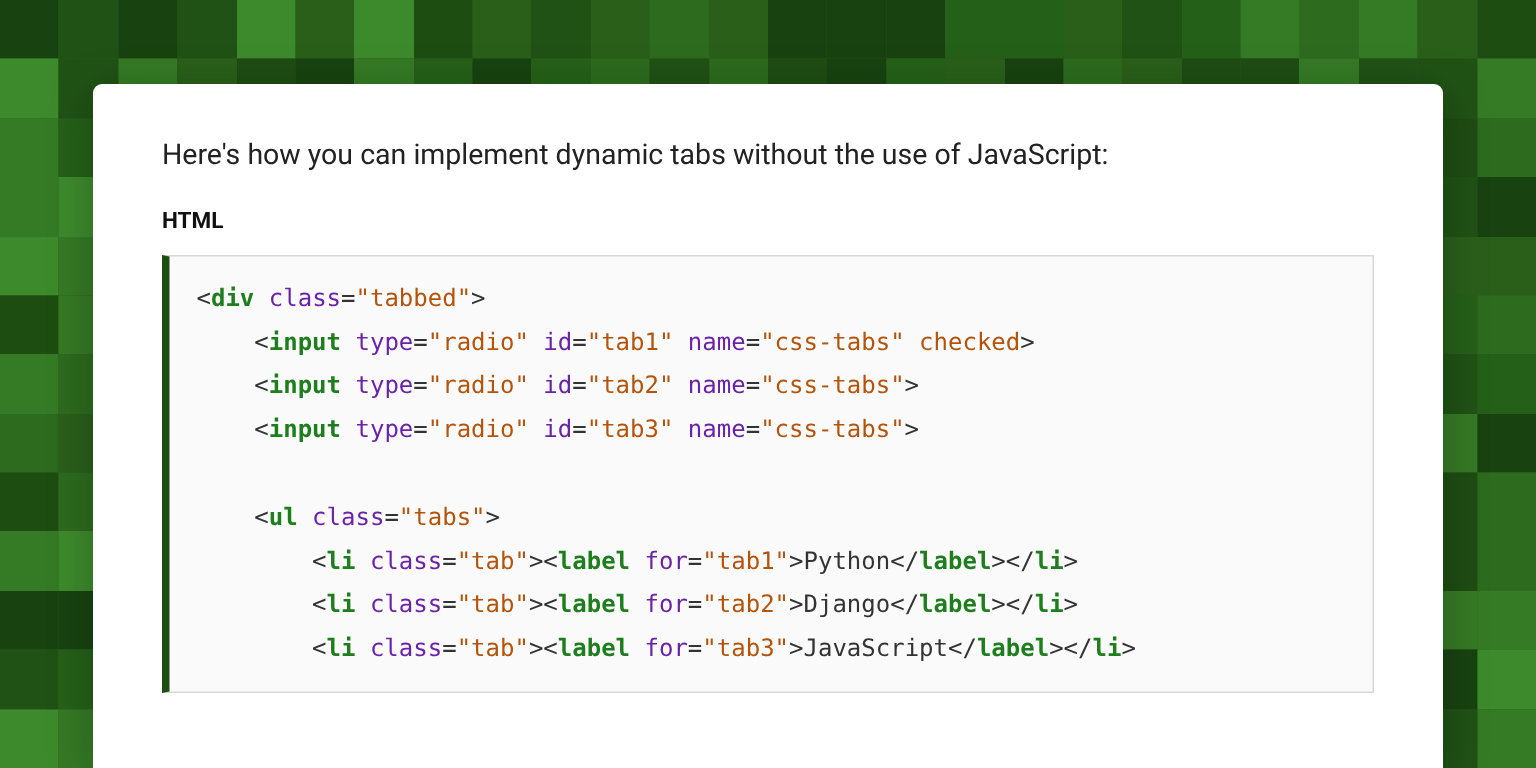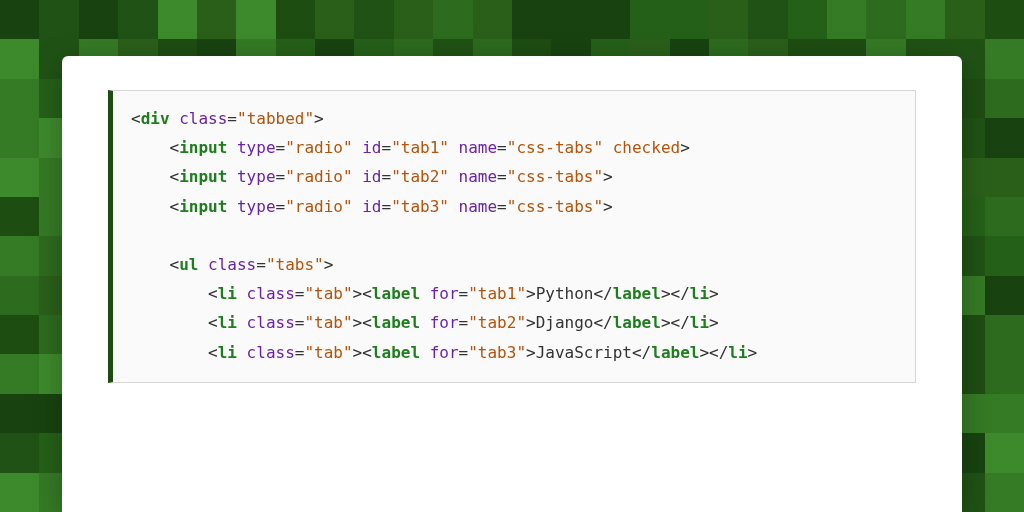--- a/index.html
+++ b/index.html
@@ -409,20 +409,22 @@
     <div style="background: rgb(30, 77, 18);"></div>
     <div style="background: rgb(37, 96, 24);"></div>
     <div style="background: rgb(61, 138, 44);"></div>
     <div style="background: rgb(24, 67, 16);"></div>
     <div style="background: rgb(24, 67, 16);"></div>
     <div style="background: rgb(32, 82, 21);"></div>
     <div style="background: rgb(53, 122, 37);"></div>
   </div>
 
 <article class="card">
+  <p class="intro">Here's how you can implement dynamic tabs without the use of JavaScript:</p>
+  <p class="section-label">HTML</p>
   <pre class="codeblock"><code><span class="p">&lt;</span><span class="nt">div</span><span class="p"> </span><span class="na">class</span><span class="p">=</span><span class="s">"tabbed"</span><span class="p">&gt;</span>
     <span class="p">&lt;</span><span class="nt">input</span><span class="p"> </span><span class="na">type</span><span class="p">=</span><span class="s">"radio"</span><span class="p"> </span><span class="na">id</span><span class="p">=</span><span class="s">"tab1"</span><span class="p"> </span><span class="na">name</span><span class="p">=</span><span class="s">"css-tabs"</span><span class="p"> </span><span class="kw">checked</span><span class="p">&gt;</span>
     <span class="p">&lt;</span><span class="nt">input</span><span class="p"> </span><span class="na">type</span><span class="p">=</span><span class="s">"radio"</span><span class="p"> </span><span class="na">id</span><span class="p">=</span><span class="s">"tab2"</span><span class="p"> </span><span class="na">name</span><span class="p">=</span><span class="s">"css-tabs"</span><span class="p">&gt;</span>
     <span class="p">&lt;</span><span class="nt">input</span><span class="p"> </span><span class="na">type</span><span class="p">=</span><span class="s">"radio"</span><span class="p"> </span><span class="na">id</span><span class="p">=</span><span class="s">"tab3"</span><span class="p"> </span><span class="na">name</span><span class="p">=</span><span class="s">"css-tabs"</span><span class="p">&gt;</span>
 
     <span class="p">&lt;</span><span class="nt">ul</span><span class="p"> </span><span class="na">class</span><span class="p">=</span><span class="s">"tabs"</span><span class="p">&gt;</span>
         <span class="p">&lt;</span><span class="nt">li</span><span class="p"> </span><span class="na">class</span><span class="p">=</span><span class="s">"tab"</span><span class="p">&gt;&lt;</span><span class="nt">label</span><span class="p"> </span><span class="na">for</span><span class="p">=</span><span class="s">"tab1"</span><span class="p">&gt;</span><span class="tx">Python</span><span class="p">&lt;/</span><span class="nt">label</span><span class="p">&gt;&lt;/</span><span class="nt">li</span><span class="p">&gt;</span>
         <span class="p">&lt;</span><span class="nt">li</span><span class="p"> </span><span class="na">class</span><span class="p">=</span><span class="s">"tab"</span><span class="p">&gt;&lt;</span><span class="nt">label</span><span class="p"> </span><span class="na">for</span><span class="p">=</span><span class="s">"tab2"</span><span class="p">&gt;</span><span class="tx">Django</span><span class="p">&lt;/</span><span class="nt">label</span><span class="p">&gt;&lt;/</span><span class="nt">li</span><span class="p">&gt;</span>
         <span class="p">&lt;</span><span class="nt">li</span><span class="p"> </span><span class="na">class</span><span class="p">=</span><span class="s">"tab"</span><span class="p">&gt;&lt;</span><span class="nt">label</span><span class="p"> </span><span class="na">for</span><span class="p">=</span><span class="s">"tab3"</span><span class="p">&gt;</span><span class="tx">JavaScript</span><span class="p">&lt;/</span><span class="nt">label</span><span class="p">&gt;&lt;/</span><span class="nt">li</span><span class="p">&gt;</span></code></pre>
 </article>

